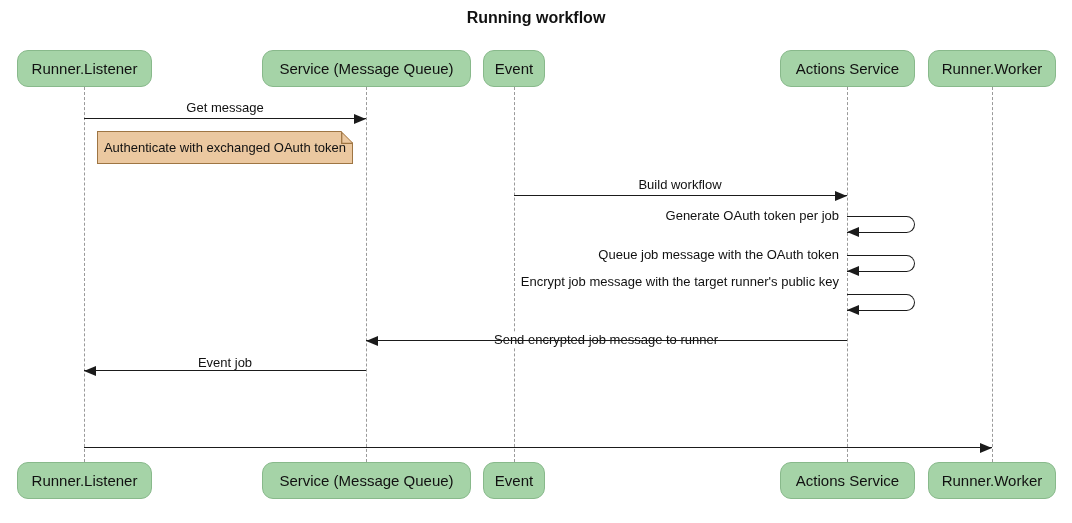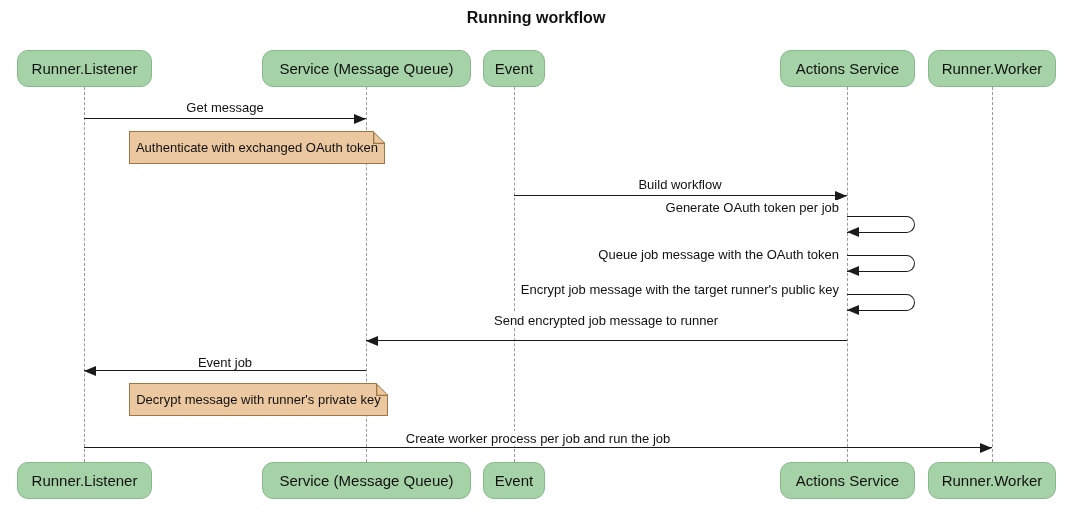--- a/index.html
+++ b/index.html
@@ -82,21 +82,20 @@
     height: 33px;
     background: var(--note-fill, #ebc8a0);
     border: 1.5px solid var(--note-border, #9e7543);
     display: flex;
     align-items: center;
     justify-content: center;
     font-size: 13px;
     color: var(--text-color, #111);
     white-space: nowrap;
     clip-path: polygon(0 0, calc(100% - 12px) 0, 100% 12px, 100% 100%, 0 100%);
-    margin-left: 32px;
   }
   .note .fold {
     position: absolute;
     top: -1.5px; right: -1.5px;
     width: 13px; height: 13px;
   }
 </style>
 </head>
 <body style="--actor-fill: #a5d3a7; --actor-border: #88b98b; --note-fill: #ebc8a0; --note-border: #9e7543; --signal-color: #1b1b1b; --lifeline-color: #9a9a9a; --text-color: #111111; --background: #ffffff;">
 
@@ -124,48 +123,41 @@
     <span>Authenticate with exchanged OAuth token</span>
     <svg class="fold" viewBox="0 0 13 13">
       <path d="M0.7,0.7 L12.3,12.3 L0.7,12.3 Z" style="fill:var(--note-fill,#ebc8a0);stroke:var(--note-border,#9e7543);stroke-width:1.3"></path>
     </svg>
   </div>
 
   <div class="mlabel" style="left:680px;top:177px">Build workflow</div>
   <div class="sig" style="left:514px;top:195px;width:333px"></div>
   <div class="arr r" style="left:835px;top:191px"></div>
 
-  <div class="mlabel ralign" style="right:229px;top:200px">Generate OAuth token per job</div>
+  <div class="mlabel ralign" style="right:229px;top:208px">Generate OAuth token per job</div>
   <div class="loop" style="left:847px;top:216px"></div>
   <div class="arr l" style="left:847px;top:227px"></div>
 
   <div class="mlabel ralign" style="right:229px;top:247px">Queue job message with the OAuth token</div>
   <div class="loop" style="left:847px;top:255px"></div>
   <div class="arr l" style="left:847px;top:266px"></div>
 
-  <div class="mlabel ralign" style="right:229px;top:282px">Encrypt job message with the target runner's public key</div>
+  <div class="mlabel ralign" style="right:229px;top:274px">Encrypt job message with the target runner's public key</div>
   <div class="loop" style="left:847px;top:294px"></div>
   <div class="arr l" style="left:847px;top:305px"></div>
 
-  <div class="mlabel" style="left:606px;top:313px">Send encrypted job message to runner</div>
+  <div class="mlabel" style="left:606px;top:332px">Send encrypted job message to runner</div>
   <div class="sig" style="left:366px;top:340px;width:481px"></div>
   <div class="arr l" style="left:366px;top:336px"></div>
 
   <div class="mlabel" style="left:225px;top:355px">Event job</div>
   <div class="sig" style="left:84px;top:370px;width:282px"></div>
   <div class="arr l" style="left:84px;top:366px"></div>
 
-  <div class="note" style="left:97px;top:383px;width:259px">
-    <span>Decrypt message with runner's private key</span>
-    <svg class="fold" viewBox="0 0 13 13">
-      <path d="M0.7,0.7 L12.3,12.3 L0.7,12.3 Z" style="fill:var(--note-fill,#ebc8a0);stroke:var(--note-border,#9e7543);stroke-width:1.3"></path>
-    </svg>
-  </div>
 
-  <div class="mlabel" style="left:538px;top:431px">Create worker process per job and run the job</div>
   <div class="sig" style="left:84px;top:447px;width:908px"></div>
   <div class="arr r" style="left:980px;top:443px"></div>
 
   <div class="actor" style="left:17px;top:462px;width:135px">Runner.Listener</div>
   <div class="actor" style="left:262px;top:462px;width:209px">Service (Message Queue)</div>
   <div class="actor" style="left:483px;top:462px;width:62px">Event</div>
   <div class="actor" style="left:780px;top:462px;width:135px">Actions Service</div>
   <div class="actor" style="left:928px;top:462px;width:128px">Runner.Worker</div>
 
 </div>

